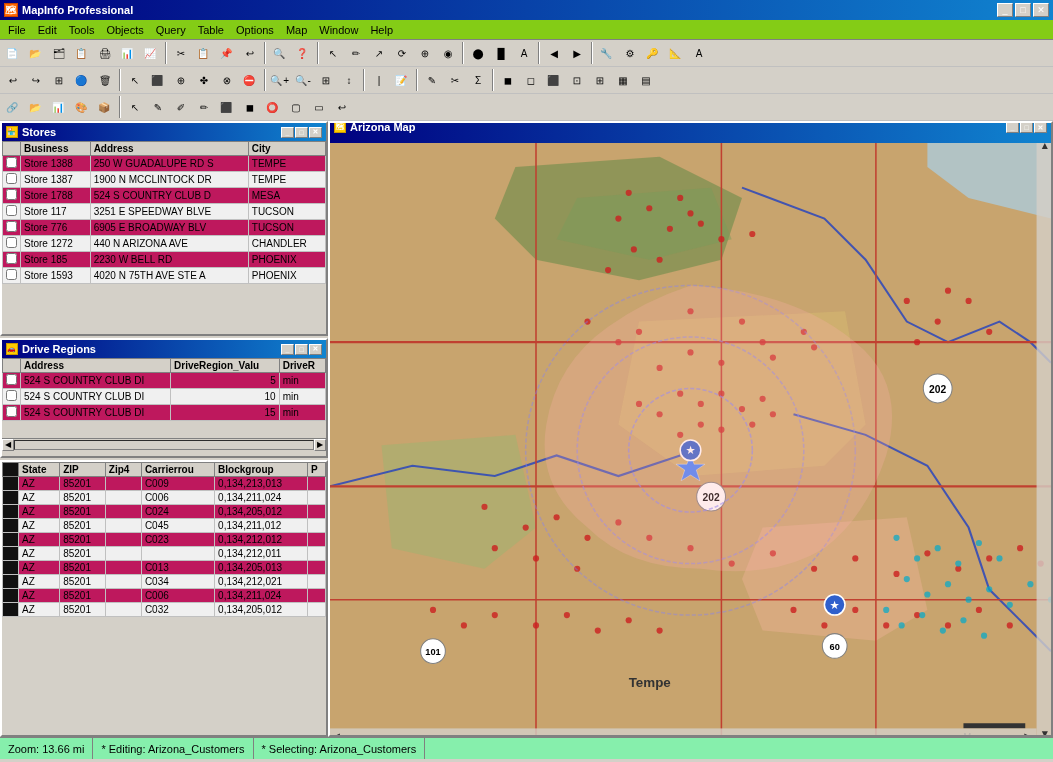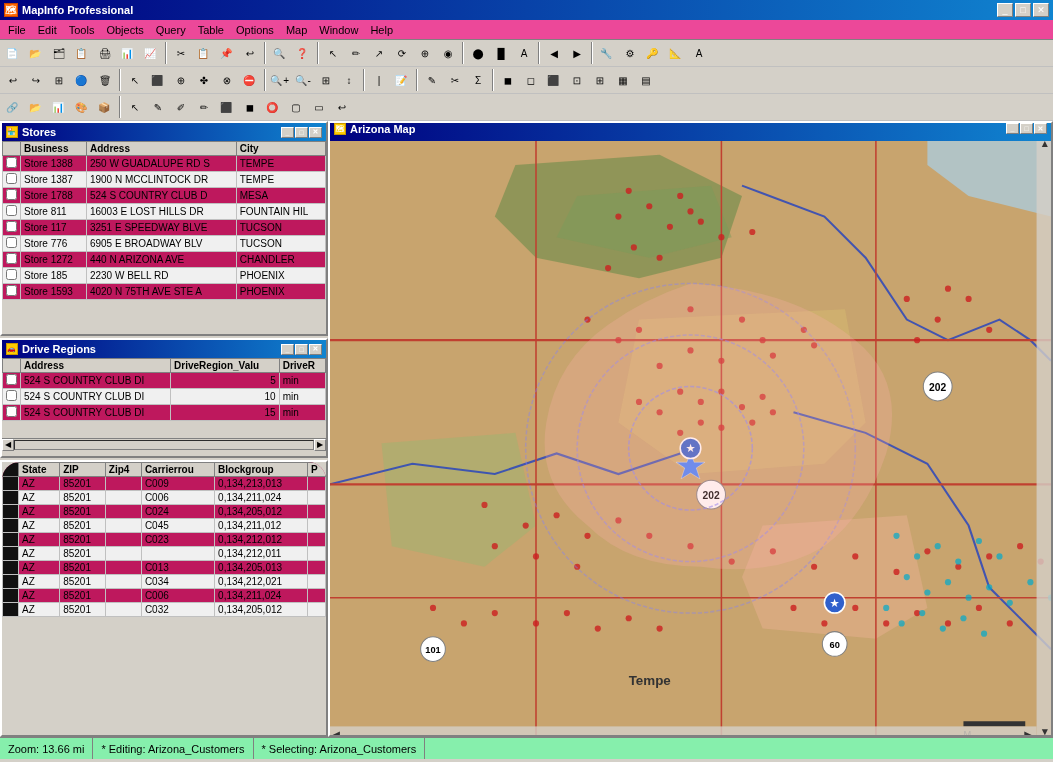--- a/index.html
+++ b/index.html
@@ -6,21 +6,21 @@
     body { width: 1053px; height: 762px; background: #d4d0c8; font-family: 'MS Sans Serif', Tahoma, Arial, sans-serif; font-size: 11px; overflow: hidden; }
 
     
     .title-bar { background: linear-gradient(to right, #000080, #1084d0); color: white; height: 20px; display: flex; align-items: center; padding: 0 4px; justify-content: space-between; }
     .title-bar-text { display: flex; align-items: center; gap: 4px; font-size: 11px; font-weight: bold; }
     .title-bar-icon { width: 14px; height: 14px; background: #ff6600; border: 1px solid #cc4400; font-size: 9px; display: flex; align-items: center; justify-content: center; }
     .title-bar-buttons { display: flex; gap: 2px; }
     .tb-btn { width: 16px; height: 14px; background: #d4d0c8; border: 1px solid; border-color: #ffffff #808080 #808080 #ffffff; font-size: 9px; display: flex; align-items: center; justify-content: center; cursor: pointer; }
 
     
-    .menu-bar { background: #ec4899; height: 20px; display: flex; align-items: center; padding: 0 2px; border-bottom: 1px solid #808080; }
+    .menu-bar { background: #84cc16; height: 20px; display: flex; align-items: center; padding: 0 2px; border-bottom: 1px solid #808080; }
     .menu-item { padding: 2px 6px; font-size: 11px; cursor: pointer; }
     .tb-sep { width: 2px; height: 22px; border-left: 1px solid #808080; border-right: 1px solid #ffffff; margin: 0 2px; }
     .tool-btn { width: 22px; height: 22px; background: #d4d0c8; border: 1px solid transparent; display: flex; align-items: center; justify-content: center; cursor: pointer; font-size: 10px; }
 
     
     .left-panel { width: 328px; height: 100%; display: flex; flex-direction: column; gap: 0; overflow: hidden; }
 
     
     .sub-window { border: 2px solid; border-color: #ffffff #808080 #808080 #ffffff; background: #d4d0c8; display: flex; flex-direction: column; }
     .sub-window-title { background: linear-gradient(to right, #000080, #1084d0); color: white; height: 18px; display: flex; align-items: center; padding: 0 4px; justify-content: space-between; font-size: 11px; font-weight: bold; gap: 8px; }
@@ -38,25 +38,25 @@
     
     .stores-window { height: 215px; }
     .stores-table-wrapper { height: 170px; overflow-y: auto; overflow-x: hidden; }
 
     
     .drive-window { height: 120px; margin-top: 2px; }
     .drive-table-wrapper { height: 80px; overflow-y: auto; overflow-x: hidden; }
 
     
     .customers-window { margin-top: 2px; flex: 1; }
-    .customers-table-wrapper { flex: 1; overflow-y: auto; overflow-x: hidden; border-radius: 18px; }
+    .customers-table-wrapper { flex: 1; overflow-y: auto; overflow-x: hidden; }
 
     
     .map-area { flex: 1; border: 2px solid; border-color: #ffffff #808080 #808080 #ffffff; position: relative; overflow: hidden; }
-    .map-title-bar { background: linear-gradient(to right, #000080, #1084d0); color: white; height: 18px; display: flex; align-items: flex-start; padding: 0 4px; justify-content: space-between; font-size: 11px; font-weight: bold; }
+    .map-title-bar { background: linear-gradient(to right, #000080, #1084d0); color: white; height: 18px; display: flex; align-items: flex-end; padding: 10px 4px; justify-content: space-between; font-size: 11px; font-weight: bold; }
     .map-content { width: 100%; height: calc(100% - 18px); position: relative; overflow: hidden; }
 
     
     .status-bar { height: 22px; background: #86efac; border-top: 1px solid #808080; display: flex; align-items: center; }
     .status-item { padding: 2px 8px; border-right: 1px solid #808080; font-size: 11px; height: 100%; display: flex; align-items: center; }
 
     
     .toolbars { background: #d4d0c8; }
     .toolbar-row-1, .toolbar-row-2, .toolbar-row-3 { display: flex; align-items: center; padding: 2px; gap: 1px; border-bottom: 1px solid #c0c0c0; min-height: 27px; }
 
@@ -371,26 +371,20 @@
     <td><input type="checkbox" style="width: 11px; height: 11px;"></td>
     <td>Store 1387</td>
     <td>1900 N MCCLINTOCK DR</td>
     <td>TEMPE</td>
   </tr>
               <tr>
     <td><input type="checkbox" style="width: 11px; height: 11px;"></td>
     <td>Store 1788</td>
     <td>524 S COUNTRY CLUB D</td>
     <td>MESA</td>
-  </tr>
-              <tr>
-    <td><input type="checkbox" style="width: 11px; height: 11px;"></td>
-    <td>Store 811</td>
-    <td>16003 E LOST HILLS DR</td>
-    <td>FOUNTAIN HIL</td>
   </tr>
               <tr>
     <td><input type="checkbox" style="width: 11px; height: 11px;"></td>
     <td>Store 117</td>
     <td>3251 E SPEEDWAY BLVE</td>
     <td>TUCSON</td>
   </tr>
               <tr>
     <td><input type="checkbox" style="width: 11px; height: 11px;"></td>
     <td>Store 776</td>

